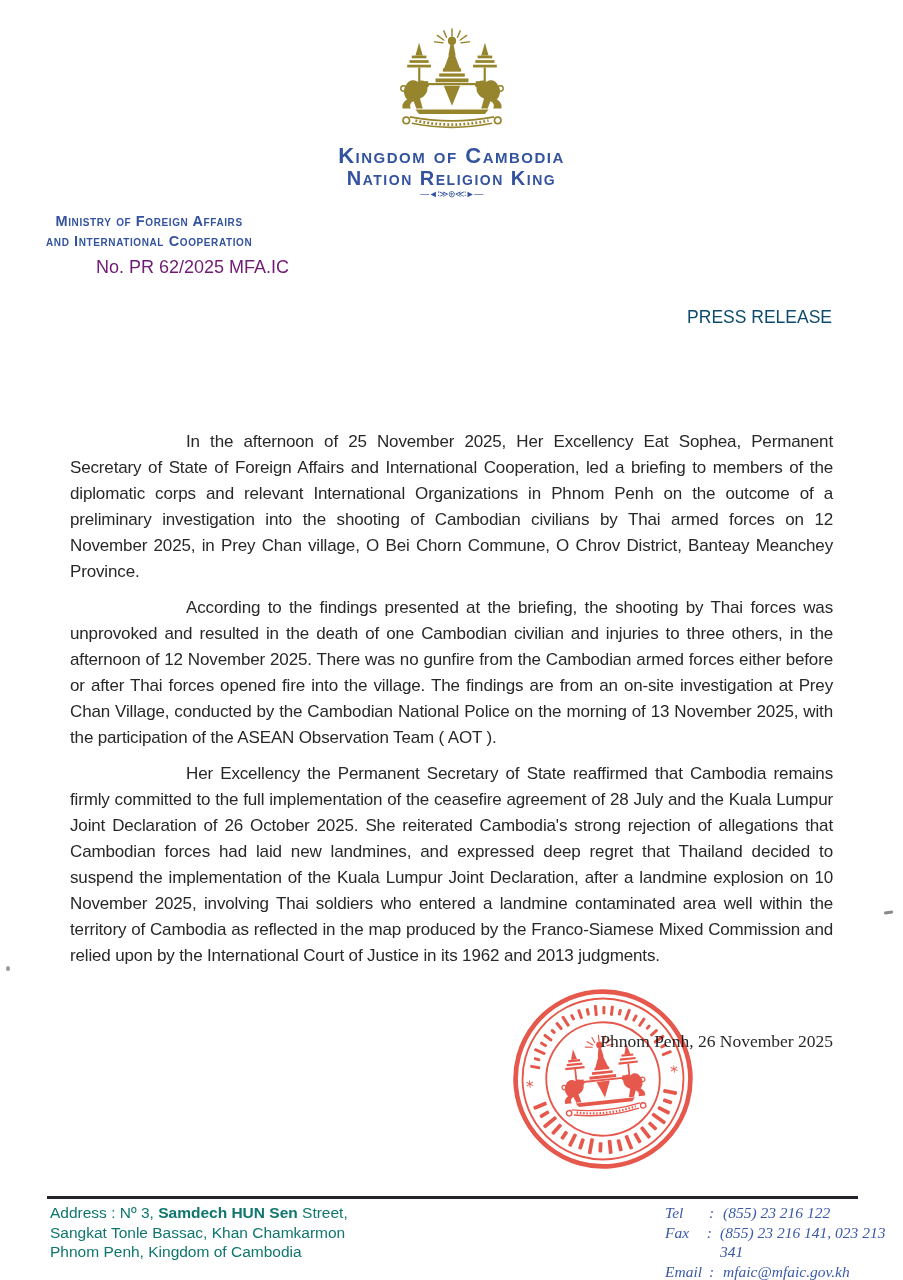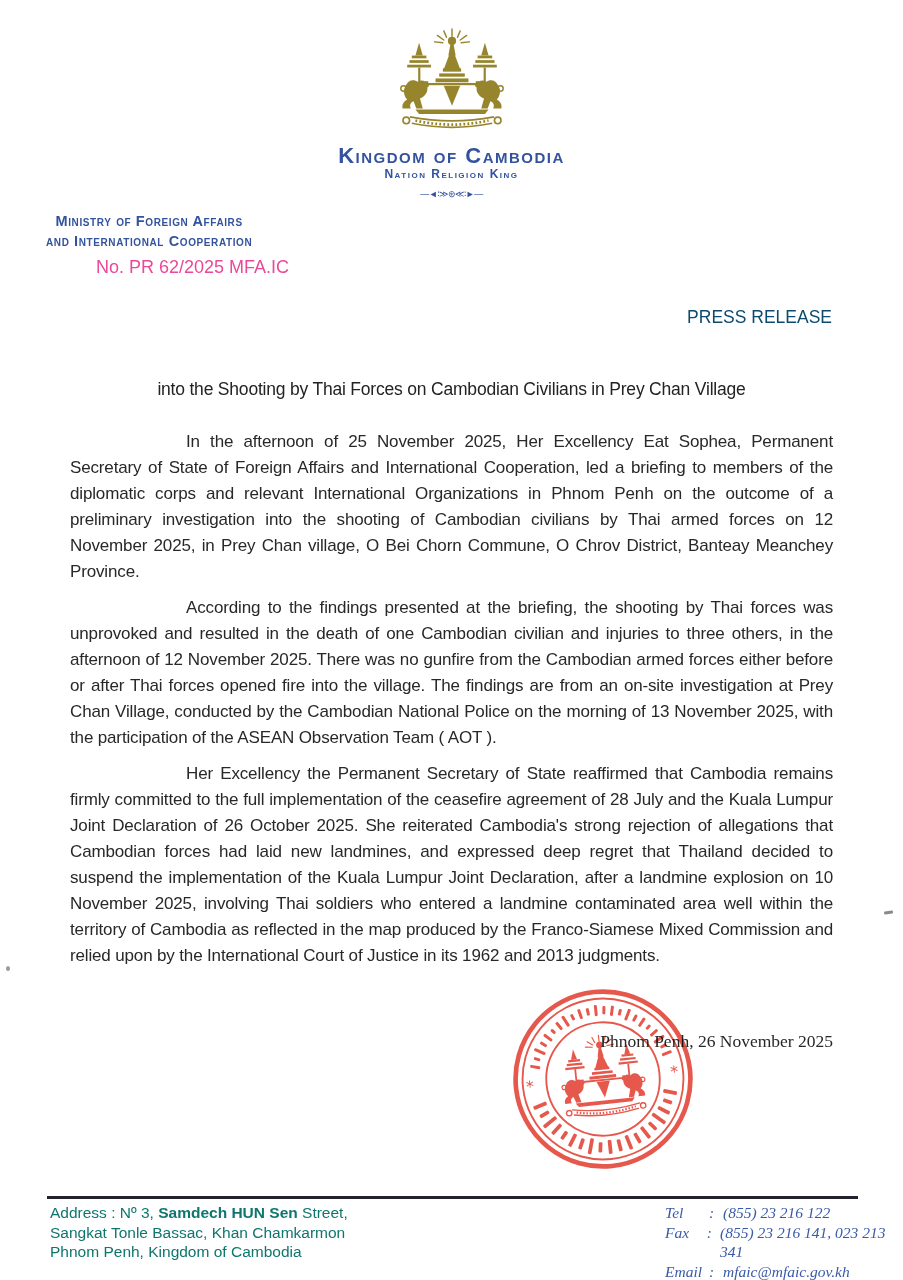--- a/index.html
+++ b/index.html
@@ -9,32 +9,32 @@
     font-family:"Liberation Sans",sans-serif;color:#282828;
   }
   
   .emblem{position:absolute;left:50%;top:28px;transform:translateX(-50%);color:#97852D;}
   .kingdom{
     position:absolute;top:143px;left:0;width:100%;text-align:center;
     font-variant:small-caps;font-weight:bold;font-size:22px;letter-spacing:1.5px;color:#33539E;
   }
   .motto{
     position:absolute;top:167px;left:0;width:100%;text-align:center;
-    font-variant:small-caps;font-weight:bold;font-size:12px;letter-spacing:1.5px;color:#33539E;
+    font-variant:small-caps;font-weight:bold;font-size:20px;letter-spacing:1.5px;color:#33539E;
   }
   .ornament{
     position:absolute;top:189px;left:0;width:100%;text-align:center;
     font-size:9px;color:#33539E;letter-spacing:-0.5px;
   }
   .ministry{
     position:absolute;top:211px;left:46px;text-align:center;
     font-variant:small-caps;font-weight:bold;font-size:14.5px;line-height:20px;
     letter-spacing:0.6px;color:#33539E;
   }
-  .ref-no{position:absolute;top:257px;left:96px;font-size:18px;color:#ec4899;}
+  .ref-no{position:absolute;top:257px;left:96px;font-size:18px;color:#701a75;}
   
   .kind-label{position:absolute;top:307px;right:71px;font-size:17.5px;color:#0c4a6e;}
   .title-l1{position:absolute;top:344px;left:0;width:100%;text-align:center;font-size:17.5px;color:#232323;letter-spacing:-0.2px;}
   .title-l2{position:absolute;top:379px;left:0;width:100%;text-align:center;font-size:17.5px;color:#232323;letter-spacing:-0.2px;}
   .body-text{position:absolute;top:429px;left:70px;width:763px;z-index:1;}
   .body-text p{
     margin:0 0 10px 0;text-align:justify;text-indent:116px;
     font-size:17px;line-height:26px;color:#282828;letter-spacing:-0.15px;
   }
   .dateline{position:absolute;top:1031px;right:70px;font-size:17.5px;color:#282828;z-index:1;font-family:Liberation Serif, serif;}
@@ -134,21 +134,20 @@
 
   <div class="ministry">
     <div>Ministry of Foreign Affairs</div>
     <div>and International Cooperation</div>
   </div>
 
   <div class="ref-no">No. PR 62/2025 MFA.IC</div>
 
   <div class="kind-label">PRESS RELEASE</div>
 
-  <div class="title-l2">into the Shooting by Thai Forces on Cambodian Civilians in Prey Chan Village</div>
 
   <div class="body-text">
     <p>In the afternoon of 25 November 2025, Her Excellency Eat Sophea, Permanent Secretary of State of Foreign Affairs and International Cooperation, led a briefing to members of the diplomatic corps and relevant International Organizations in Phnom Penh on the outcome of a preliminary investigation into the shooting of Cambodian civilians by Thai armed forces on 12 November 2025, in Prey Chan village, O Bei Chorn Commune, O Chrov District, Banteay Meanchey Province.</p>
     <p>According to the findings presented at the briefing, the shooting by Thai forces was unprovoked and resulted in the death of one Cambodian civilian and injuries to three others, in the afternoon of 12 November 2025. There was no gunfire from the Cambodian armed forces either before or after Thai forces opened fire into the village. The findings are from an on-site investigation at Prey Chan Village, conducted by the Cambodian National Police on the morning of 13 November 2025, with the participation of the ASEAN Observation Team ( AOT ).</p>
     <p>Her Excellency the Permanent Secretary of State reaffirmed that Cambodia remains firmly committed to the full implementation of the ceasefire agreement of 28 July and the Kuala Lumpur Joint Declaration of 26 October 2025. She reiterated Cambodia's strong rejection of allegations that Cambodian forces had laid new landmines, and expressed deep regret that Thailand decided to suspend the implementation of the Kuala Lumpur Joint Declaration, after a landmine explosion on 10 November 2025, involving Thai soldiers who entered a landmine contaminated area well within the territory of Cambodia as reflected in the map produced by the Franco-Siamese Mixed Commission and relied upon by the International Court of Justice in its 1962 and 2013 judgments.</p>
   </div>
 
   <div class="dateline">Phnom Penh, 26 November 2025</div>
 
   <div class="seal">

